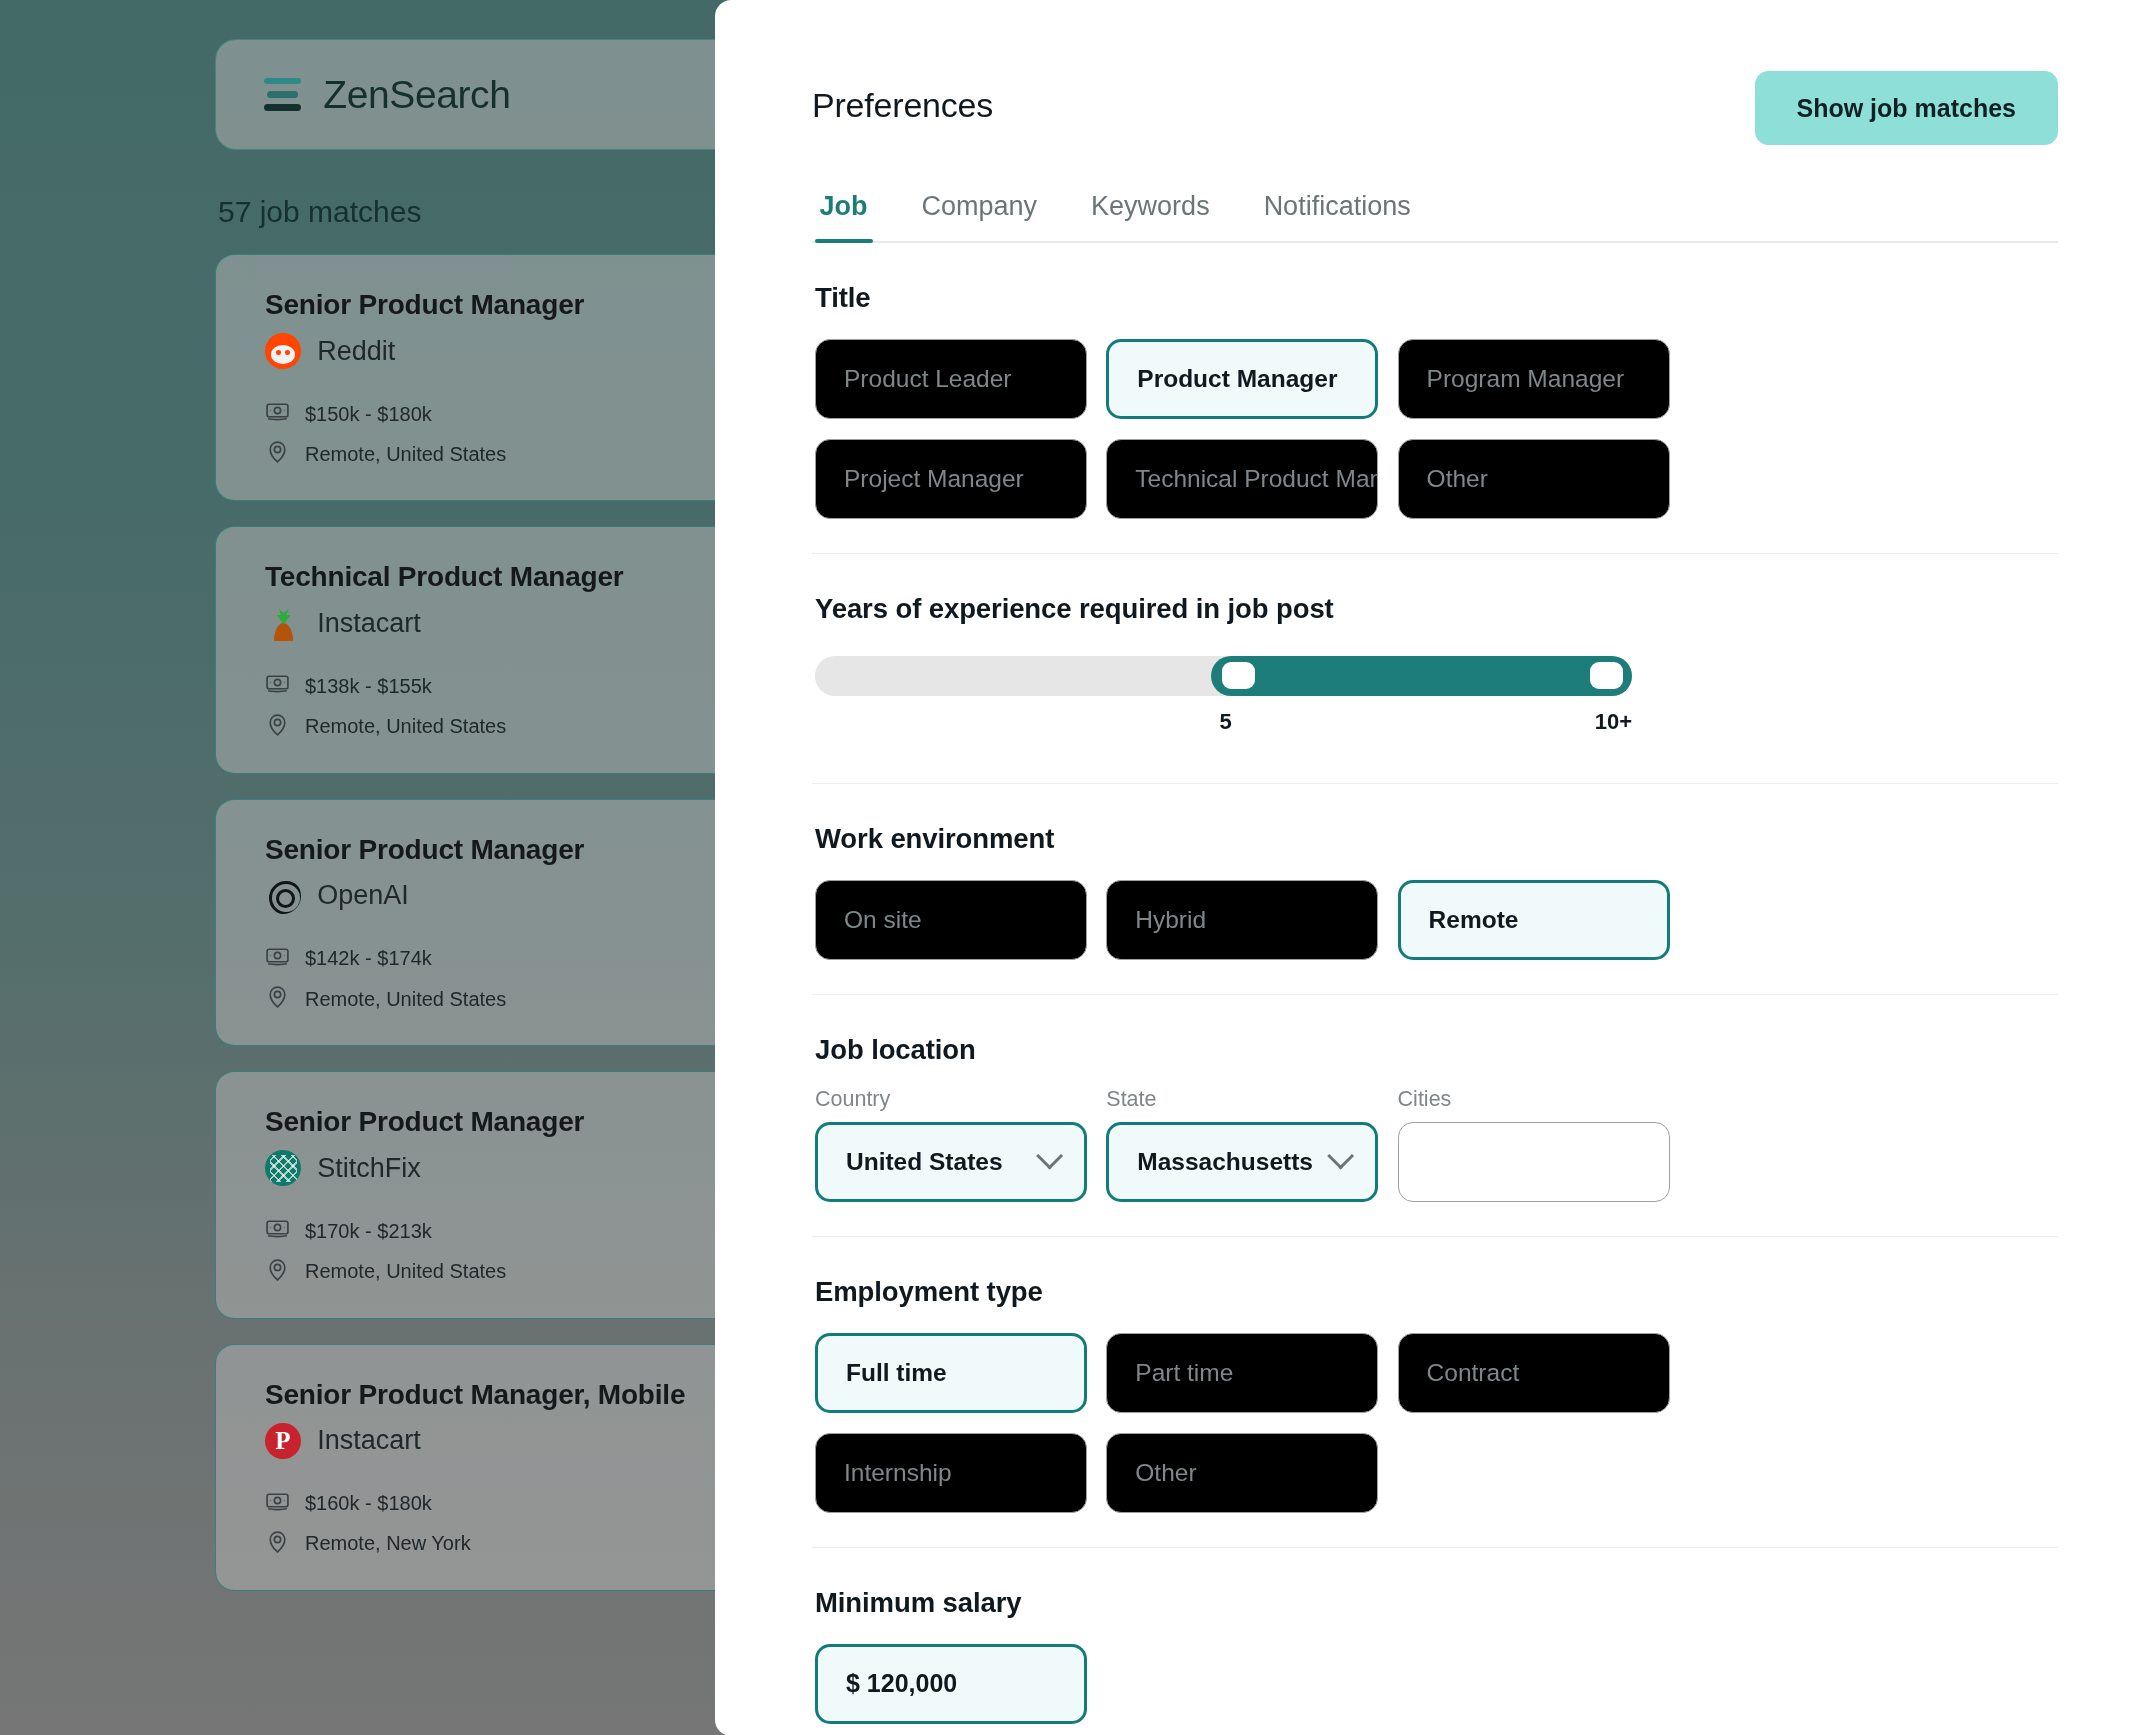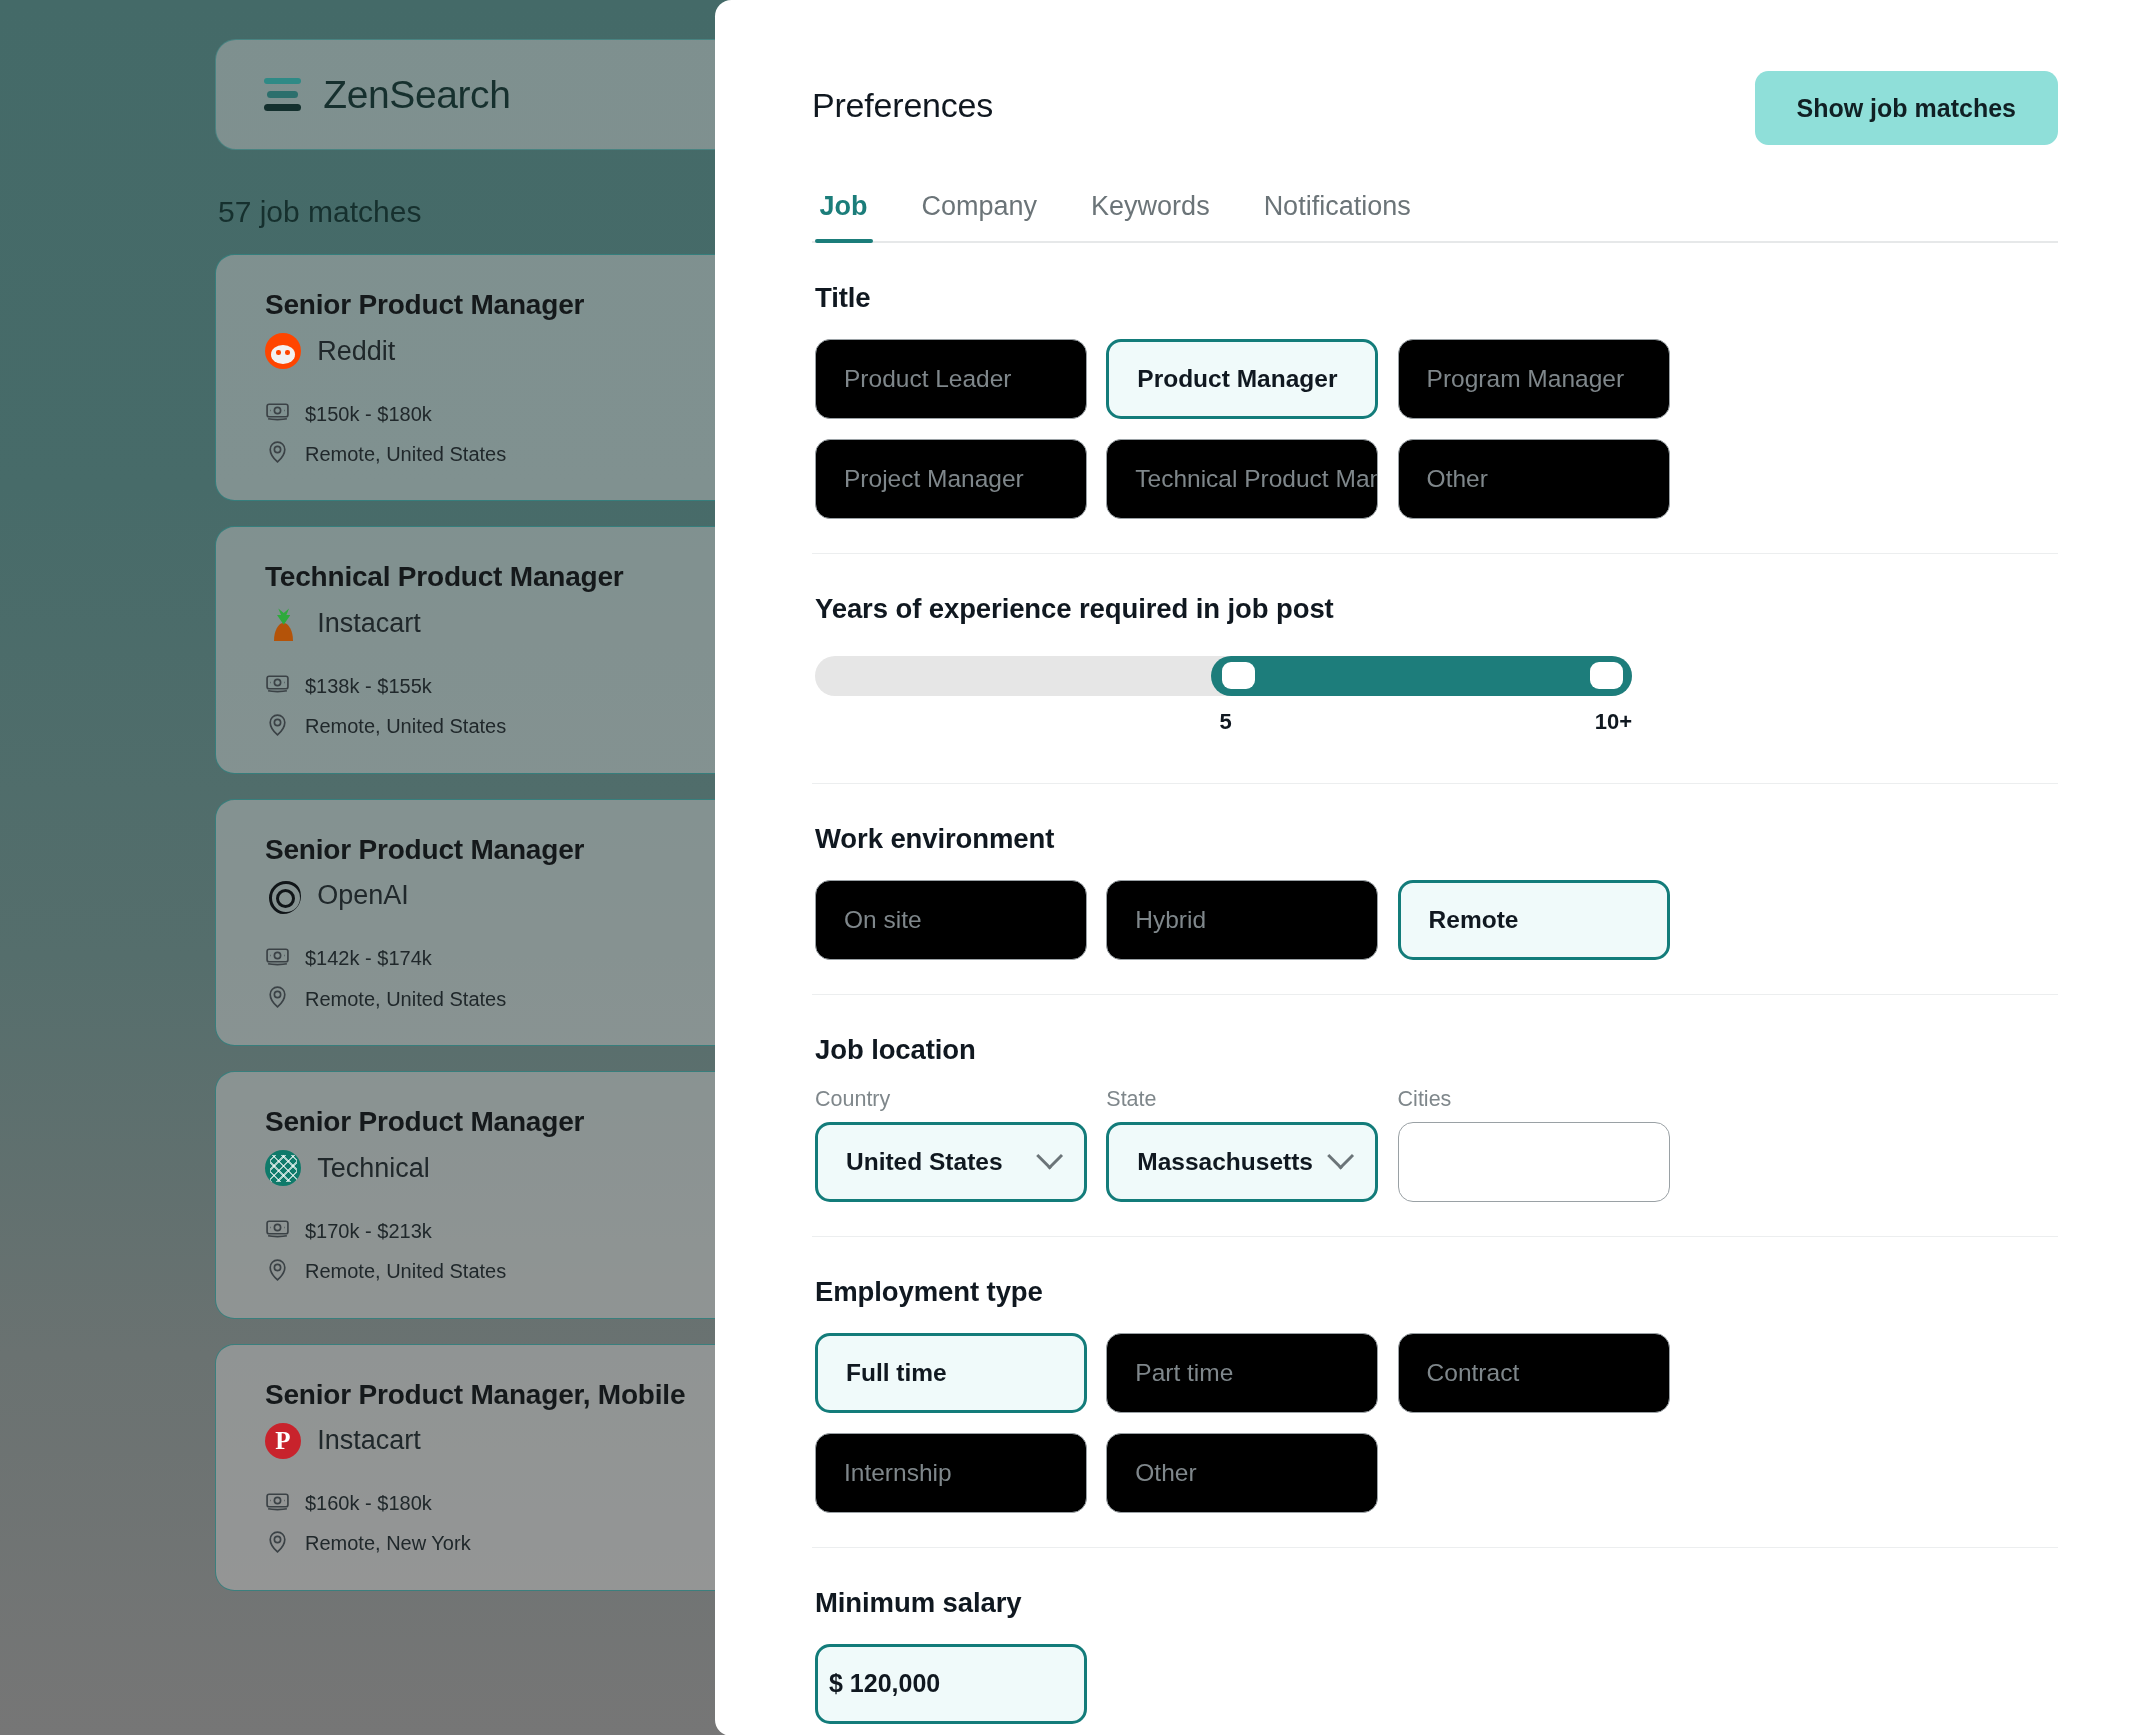--- a/index.html
+++ b/index.html
@@ -200,21 +200,21 @@
     border: 3px solid #137c7a; background: #f0fafa;
     color: #101820; font-weight: bold;
   }
   .chev { width: 19.3px; height: 19.3px; border-right: 3px solid #6b7478; border-bottom: 3px solid #6b7478;
           transform: rotate(45deg) translate(-4.5px,-4.5px); flex: none; }
 
   .salary-box {
     margin-top: 25px;
     width: 272px; height: 80px; border-radius: 15px;
     border: 3px solid #137c7a; background: #f0fafa;
-    display: flex; align-items: center; padding: 0 11px;
+    display: flex; align-items: center; padding: 0 28px;
     font-size: 25px; font-weight: bold; color: #101820;
     cursor: text;
   }
 </style>
 </head>
 <body>
 
 <div id="app-backdrop">
 
   <div class="brand-bar">
@@ -298,21 +298,21 @@
                 <circle cx="12" cy="10" r="3"></circle>
               </svg></span>
             <span>Remote, United States</span>
           </div>
         </div>
       </div>
       <div class="job-card">
         <div class="job-title">Senior Product Manager</div>
         <div class="job-company">
           <span class="logo-chip logo-stitchfix"></span>
-          <span>Technical</span>
+          <span>StitchFix</span>
         </div>
         <div class="job-meta">
           <div class="meta-row">
             <span><svg width="25" height="25" viewBox="0 0 24 24" fill="none" stroke="#3b4246" stroke-width="1.6">
                 <rect x="2" y="5" width="20" height="12" rx="2"></rect>
                 <circle cx="12" cy="11" r="3"></circle>
                 <path d="M5 11h.5M18.5 11h.5M3 19c4 1 14 1 18 0"></path>
               </svg></span>
             <span>$170k - $213k</span>
           </div>

